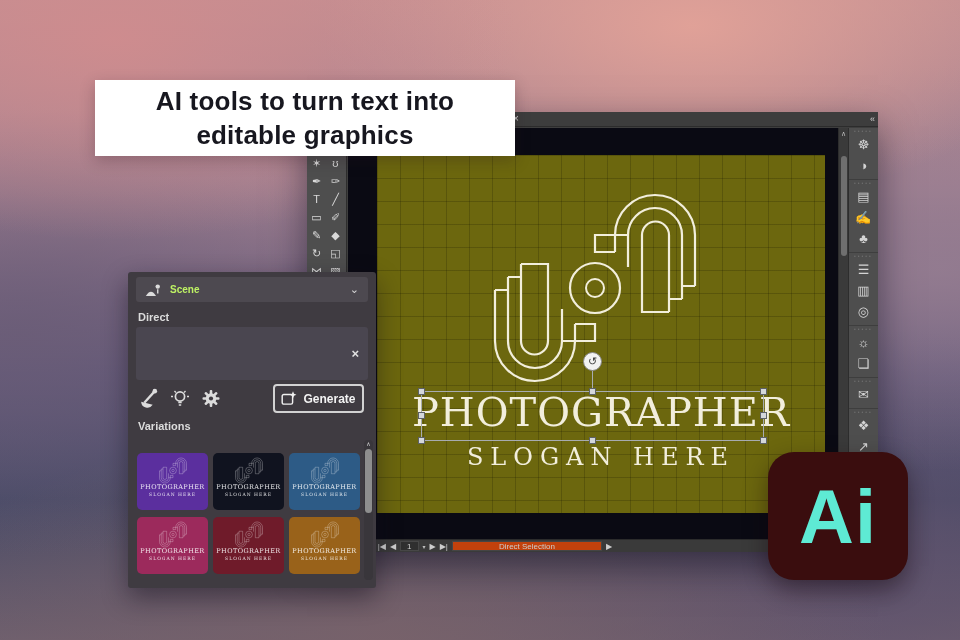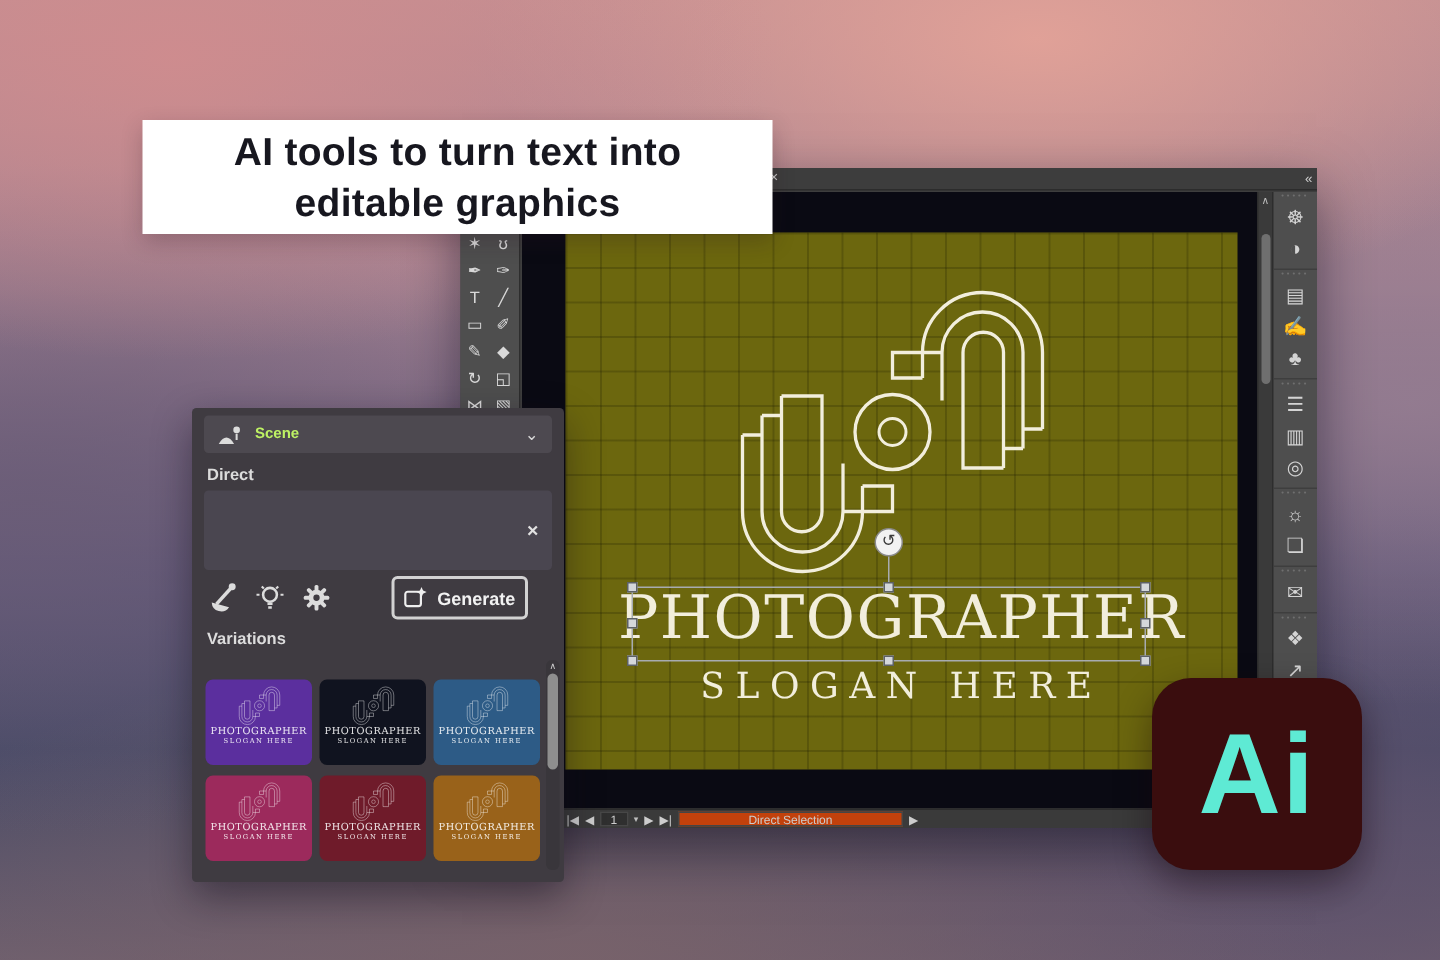--- a/index.html
+++ b/index.html
@@ -78,21 +78,21 @@
   .sp-header { position:absolute; left:8px; right:8px; top:5px; height:25px; background:#4d4950; border-radius:3px;
     display:flex; align-items:center; gap:8px; padding:0 9px; }
   .sp-header .ttl { font-size:10px; font-weight:bold; color:#bef264; }
   .sp-header .chev { margin-left:auto; font-size:11px; color:#d8d8d8; }
   .sp-label { position:absolute; left:10px; font-size:11px; font-weight:bold; color:#dcdcdc; }
   .prompt-box { position:absolute; left:8px; right:8px; top:55px; height:53px; background:#4a4650; border-radius:3px;
     font-size:10.5px; font-weight:bold; color:#fff; line-height:1.25; padding:7px 24px 7px 9px; }
   .prompt-clear { position:absolute; right:9px; top:19px; font-size:13px; color:#e2e2e2; }
   .sp-actions { position:absolute; left:10px; right:8px; top:112px; height:29px; display:flex; align-items:center; gap:11px; }
   .sp-actions svg { display:block; }
-  .gen-btn { position:absolute; right:16px; top:0; width:91px; height:29px; border:2px solid #d2d2d2; border-radius:4px;
+  .gen-btn { position:absolute; right:4px; top:0; width:91px; height:29px; border:2px solid #d2d2d2; border-radius:4px;
     display:flex; align-items:center; justify-content:center; gap:6px; font-size:12px; font-weight:bold; color:#f2f2f2;margin-left:12px; }
   .thumbs { position:absolute; left:9px; top:181px; display:grid; grid-template-columns:repeat(3,71px); grid-auto-rows:57px; gap:7px 5px; }
   .thumb { border-radius:5px; overflow:hidden; display:flex; flex-direction:column; align-items:center; padding-top:4px; color:rgba(255,255,255,.88); }
   .thumb svg { width:34px; height:27px; }
   .t-title { font-family:"DejaVu Serif", serif; font-size:6.5px; letter-spacing:.4px; line-height:1.2; }
   .t-sub { font-family:"DejaVu Serif", serif; font-size:4.5px; letter-spacing:1px; }
   .sp-scroll { position:absolute; right:3px; top:168px; bottom:8px; width:9px; background:#39363b; border-radius:4px; }
   .sp-scroll .up { position:absolute; top:0; width:100%; text-align:center; color:#cfcfcf; font-size:6px; }
   .sp-scroll .thumb-bar { position:absolute; left:1px; top:9px; width:7px; height:64px; background:#8e8e8e; border-radius:4px; }
 

